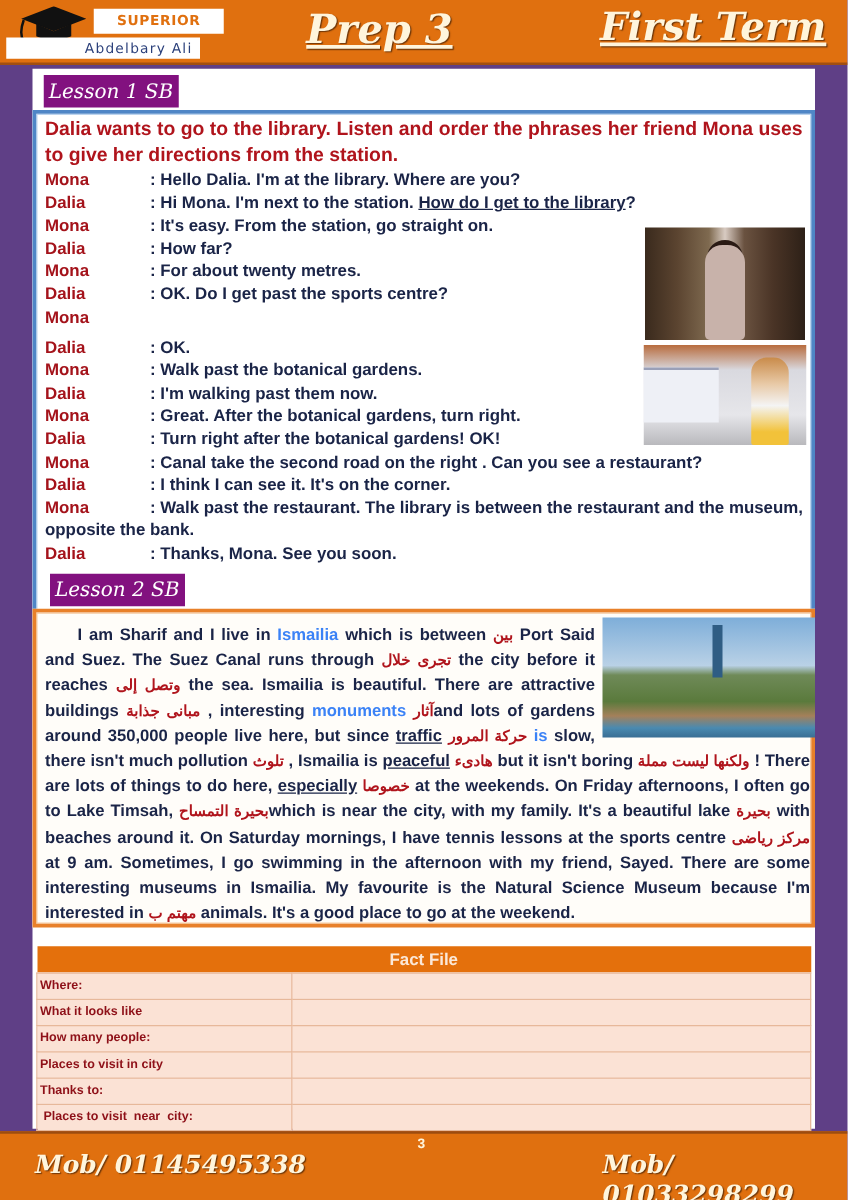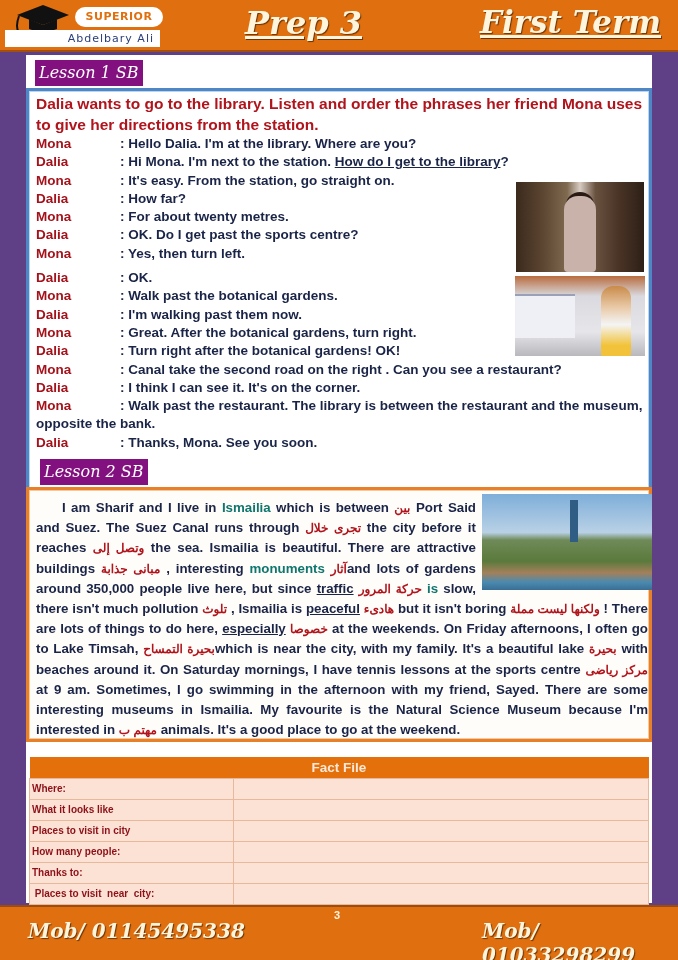--- a/index.html
+++ b/index.html
@@ -11,23 +11,23 @@
     }
     .header {
       position: absolute; left: 0; top: 0; width: 678px; height: 52px;
       background: #e0700f;
       border-bottom: 2px solid #a24f10;
     }
     .logo {
       position: absolute; left: 5px; top: 5px; width: 155px; height: 42px;
     }
     .logo-top {
-      position: absolute; left: 70px; top: 2px; width: 88px; height: 20px;
+      position: absolute; left: 70px; top: 2px; width: 104px; height: 20px;
       background: #fff; color: #e0700f; font-weight: bold; font-size: 11px;
-      text-align: center; line-height: 20px; letter-spacing: 0.5px; border-radius: 10px;
+      text-align: center; line-height: 20px; letter-spacing: 0.5px;
     }
     .logo-bottom {
       position: absolute; left: 0; top: 25px; width: 155px; height: 17px;
       background: #fff; color: #2a3f7a; font-size: 11px; text-align: right;
       padding-right: 6px; line-height: 17px; letter-spacing: 1px;
     }
     .cap-icon { position: absolute; left: 8px; top: 0; width: 60px; height: 30px; }
     .title {
       position: absolute; top: 4px; color: #fff5dc;
       font-family: "DejaVu Serif", serif; font-style: italic; font-weight: bold;
@@ -97,21 +97,21 @@
       position: absolute; left: 26px; top: 487px; width: 626px; height: 255px;
       border: 3px solid #e8802a; background: #fffdf9;
       box-shadow: inset 0 0 0 1px #f5c9a0;
     }
     .story {
       position: absolute; left: 7px; top: 8px; width: 612px;
       font-family: "Liberation Sans", sans-serif; font-weight: bold;
       font-size: 13.3px; line-height: 20.2px; color: #1a2447; text-align: justify;
     }
     .story .ar { color: #b0141c; font-size: 12px; font-weight: bold; }
-    .story .red { color: #0f766e; }
+    .story .red { color: #3b82f6; }
     .story .indent { display: inline-block; width: 26px; }
     .img-ismailia {
       float: right; width: 170px; height: 96px; margin: -4px -4px 2px 6px;
       background: linear-gradient(180deg, #7eaed9 0%, #b9d1e6 40%, #6f8a58 48%, #5a7a3c 70%, #a4805a 82%, #4a8ab0 92%, #3a6e94 100%);
       position: relative;
     }
     .img-ismailia .tower {
       position: absolute; left: 88px; top: 6px; width: 8px; height: 42px; background: #2f5d84;
     }
 
@@ -188,21 +188,20 @@
     <div class="dialog-line">
         <span class="speaker">Mona</span>
         <span class="text">: For about twenty metres.</span>
       </div>
     <div class="dialog-line">
         <span class="speaker">Dalia</span>
         <span class="text">: OK. Do I get past the sports centre?</span>
       </div>
     <div class="dialog-line">
         <span class="speaker">Mona</span>
-        <span class="text">: Yes, then turn left.</span>
       </div>
     <div class="dialog-line gap">
         <span class="speaker">Dalia</span>
         <span class="text">: OK.</span>
       </div>
     <div class="dialog-line">
         <span class="speaker">Mona</span>
         <span class="text">: Walk past the botanical gardens.</span>
       </div>
     <div class="dialog-line">
@@ -260,25 +259,25 @@
       </tr>
   <tr>
         <td>Where:</td>
         <td class="val"></td>
       </tr>
   <tr>
         <td>What it looks like</td>
         <td class="val"></td>
       </tr>
   <tr>
+        <td>How many people:</td>
+        <td class="val"></td>
+      </tr>
+  <tr>
         <td>Places to visit  in city</td>
-        <td class="val"></td>
-      </tr>
-  <tr>
-        <td>How many people:</td>
         <td class="val"></td>
       </tr>
   <tr>
         <td>Thanks to:</td>
         <td class="val"></td>
       </tr>
   <tr>
         <td style="white-space:pre;"> Places to visit  near  city:</td>
         <td class="val"></td>
       </tr>

